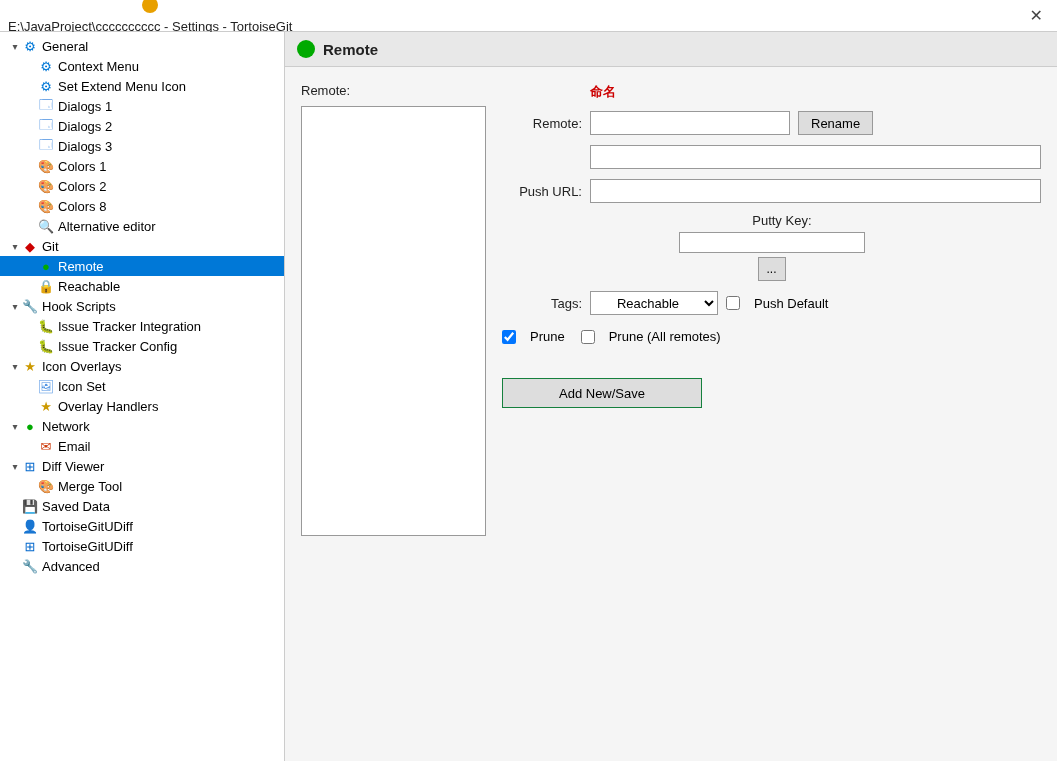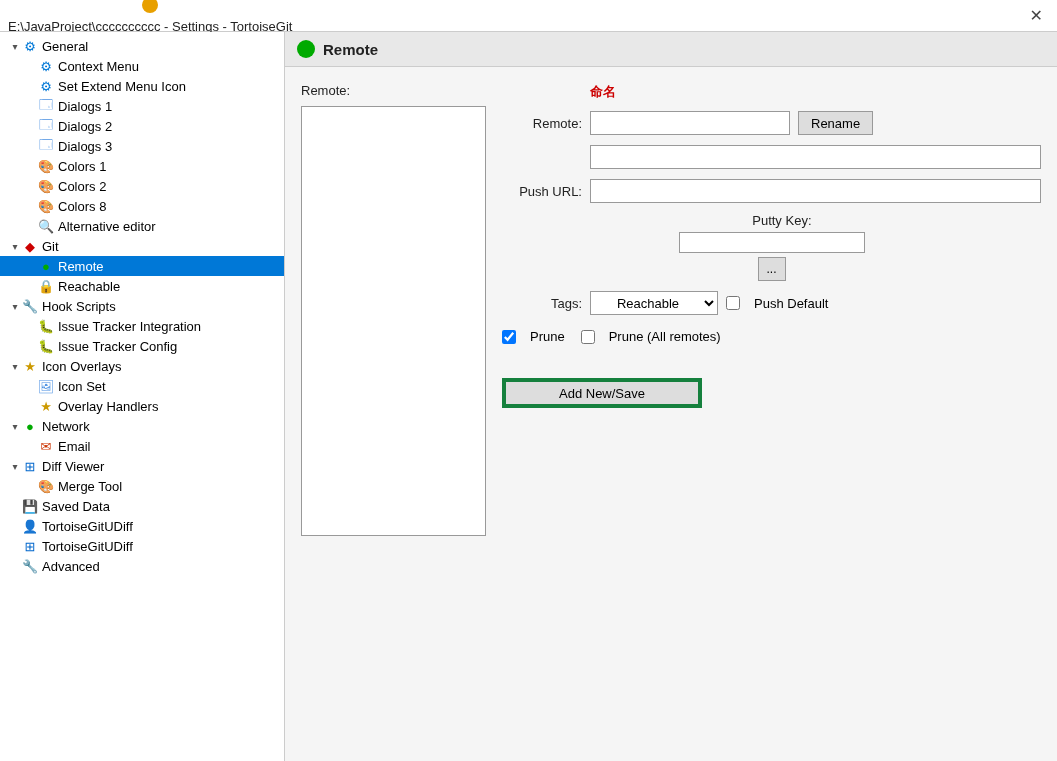--- a/index.html
+++ b/index.html
@@ -272,21 +272,21 @@
     .action-btns {
       display: flex;
       flex-direction: column;
       gap: 8px;
       margin-top: 24px;
     }
     .action-btn {
       height: 30px;
       width: 200px;
       background: #ddd;
-      border: 4px solid #15803d;
+      border: 1px solid #15803d;
       cursor: pointer;
       font-size: 13px;
     }
 
     
     .sidebar::-webkit-scrollbar { width: 8px; }
     .sidebar::-webkit-scrollbar-thumb { background: #ccc; border-radius: 4px; }
   </style>
 </head>
 <body>

